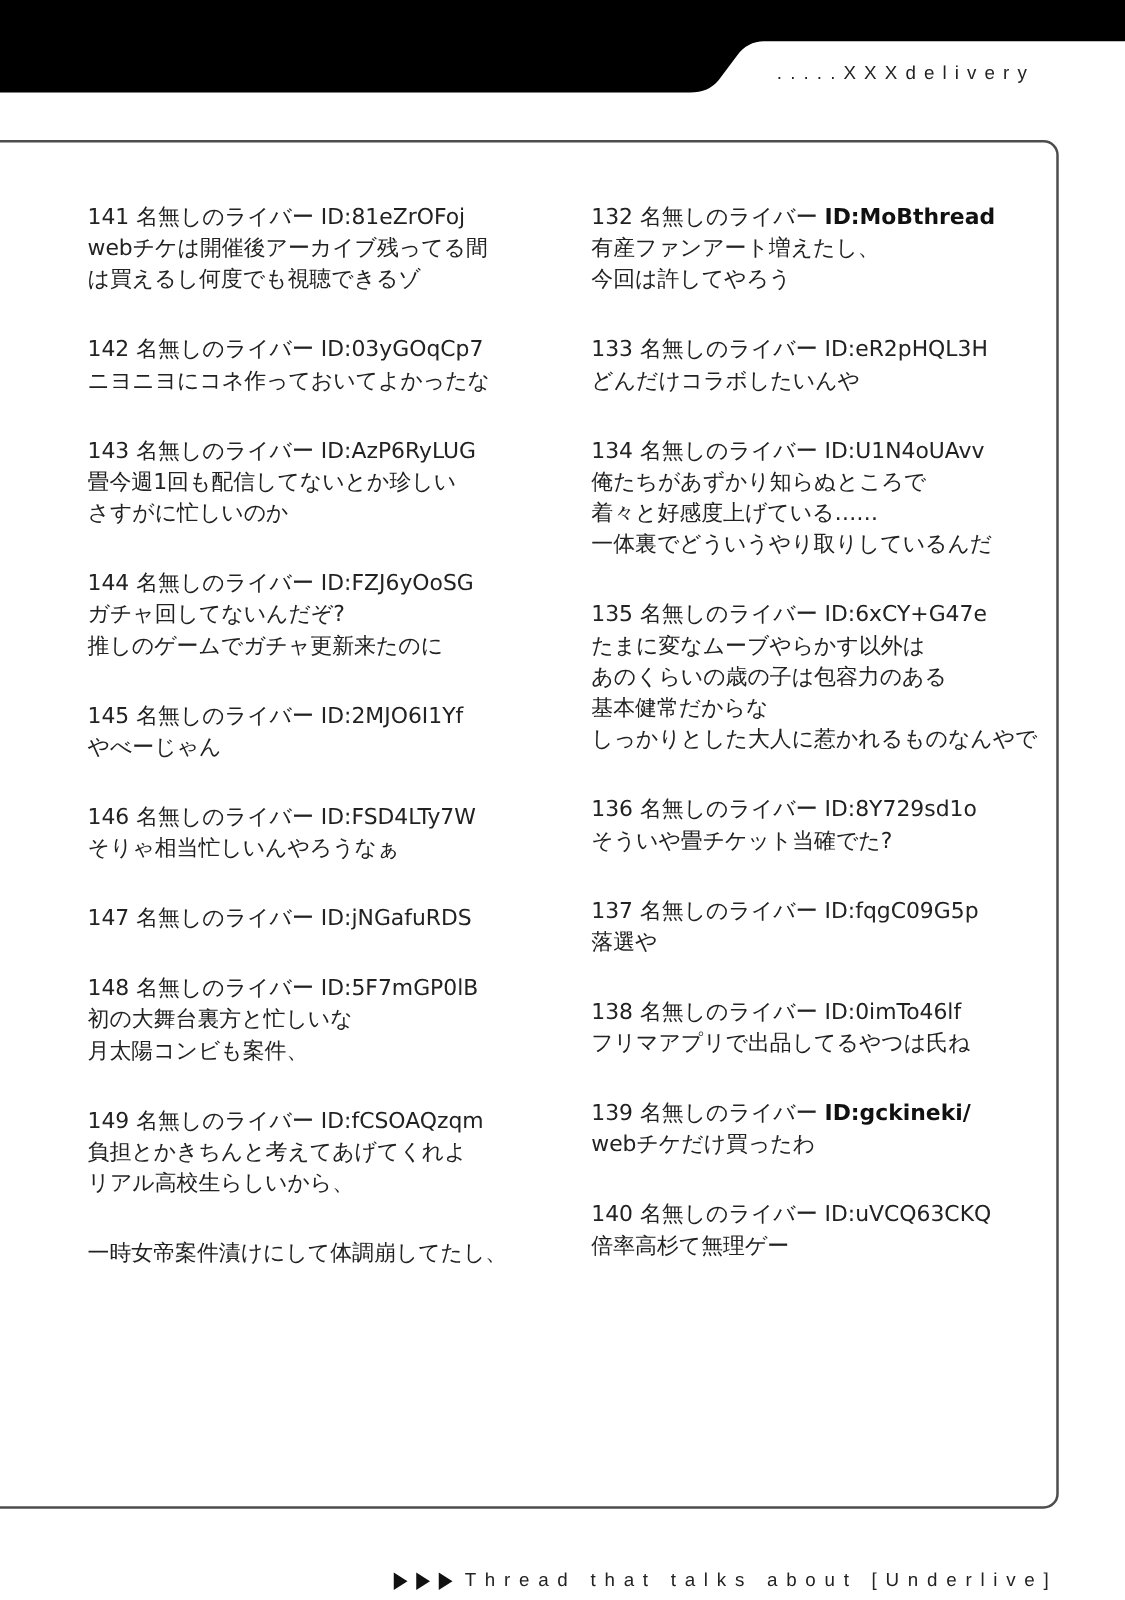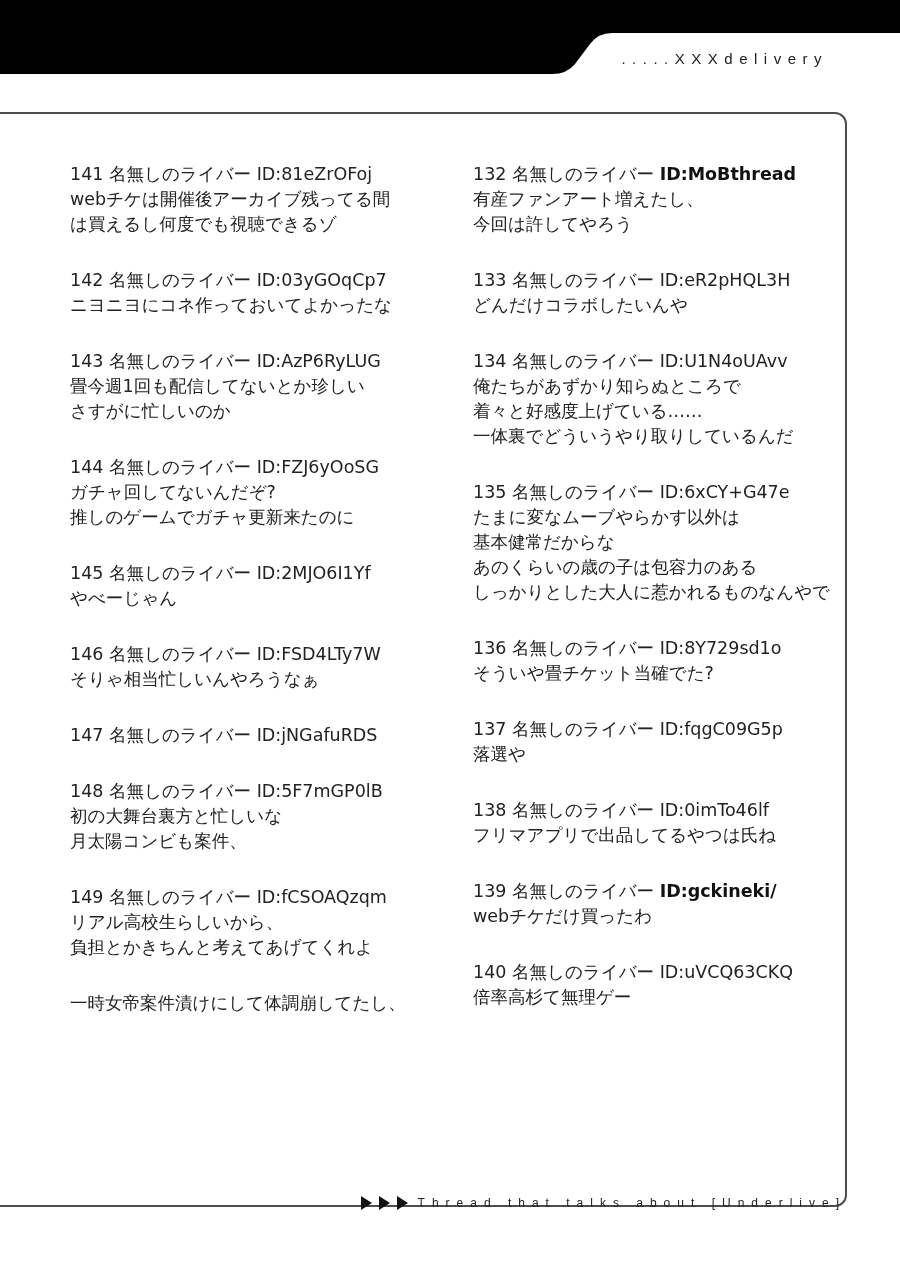--- a/index.html
+++ b/index.html
@@ -25,23 +25,23 @@
   .col-left { left: 70px; width: 360px; }
   .col-right { left: 473px; width: 370px; }
 
   .post { margin-bottom: 31px; }
   .post-header, .post-line {
     font-size: 17.5px; line-height: 25px; white-space: nowrap; color: #222;
   }
   .post-id.bold { font-weight: bold; color: #111; }
 
   .footer {
-    position: absolute; top: 1196px; right: 54px;
+    position: absolute; top: 1256px; right: 54px;
     font-family: "Liberation Sans", sans-serif;
-    font-size: 12px; letter-spacing: 7px; color: #222;
+    font-size: 15px; letter-spacing: 7px; color: #222;
     display: flex; align-items: center;
   }
   .footer .arrows { display: flex; gap: 7px; margin-right: 10px; }
   .footer .arrow {
     width: 0; height: 0;
     border-top: 7px solid transparent; border-bottom: 7px solid transparent;
     border-left: 11px solid #111;
   }
 </style>
 </head>
@@ -87,22 +87,22 @@
   <div class="post">
     <div class="post-header"><span>147</span> <span>名無しのライバー</span> <span class="post-id">ID:jNGafuRDS</span></div>
   </div>
   <div class="post">
     <div class="post-header"><span>148</span> <span>名無しのライバー</span> <span class="post-id">ID:5F7mGP0lB</span></div>
     <div class="post-line">初の大舞台裏方と忙しいな</div>
     <div class="post-line">月太陽コンビも案件、</div>
   </div>
   <div class="post">
     <div class="post-header"><span>149</span> <span>名無しのライバー</span> <span class="post-id">ID:fCSOAQzqm</span></div>
+    <div class="post-line">負担とかきちんと考えてあげてくれよ</div>
     <div class="post-line">リアル高校生らしいから、</div>
-    <div class="post-line">負担とかきちんと考えてあげてくれよ</div>
   </div>
   <div class="post">
     <div class="post-line">一時女帝案件漬けにして体調崩してたし、</div>
   </div>
 </div>
 
 <div class="col col-right">
   <div class="post">
     <div class="post-header"><span>132</span> <span>名無しのライバー</span> <span class="post-id bold">ID:MoBthread</span></div>
     <div class="post-line">有産ファンアート増えたし、</div>
@@ -114,22 +114,22 @@
   </div>
   <div class="post">
     <div class="post-header"><span>134</span> <span>名無しのライバー</span> <span class="post-id">ID:U1N4oUAvv</span></div>
     <div class="post-line">俺たちがあずかり知らぬところで</div>
     <div class="post-line">着々と好感度上げている……</div>
     <div class="post-line">一体裏でどういうやり取りしているんだ</div>
   </div>
   <div class="post">
     <div class="post-header"><span>135</span> <span>名無しのライバー</span> <span class="post-id">ID:6xCY+G47e</span></div>
     <div class="post-line">たまに変なムーブやらかす以外は</div>
+    <div class="post-line">あのくらいの歳の子は包容力のある</div>
     <div class="post-line">基本健常だからな</div>
-    <div class="post-line">あのくらいの歳の子は包容力のある</div>
     <div class="post-line">しっかりとした大人に惹かれるものなんやで</div>
   </div>
   <div class="post">
     <div class="post-header"><span>136</span> <span>名無しのライバー</span> <span class="post-id">ID:8Y729sd1o</span></div>
     <div class="post-line">そういや畳チケット当確でた?</div>
   </div>
   <div class="post">
     <div class="post-header"><span>137</span> <span>名無しのライバー</span> <span class="post-id">ID:fqgC09G5p</span></div>
     <div class="post-line">落選や</div>
   </div>

